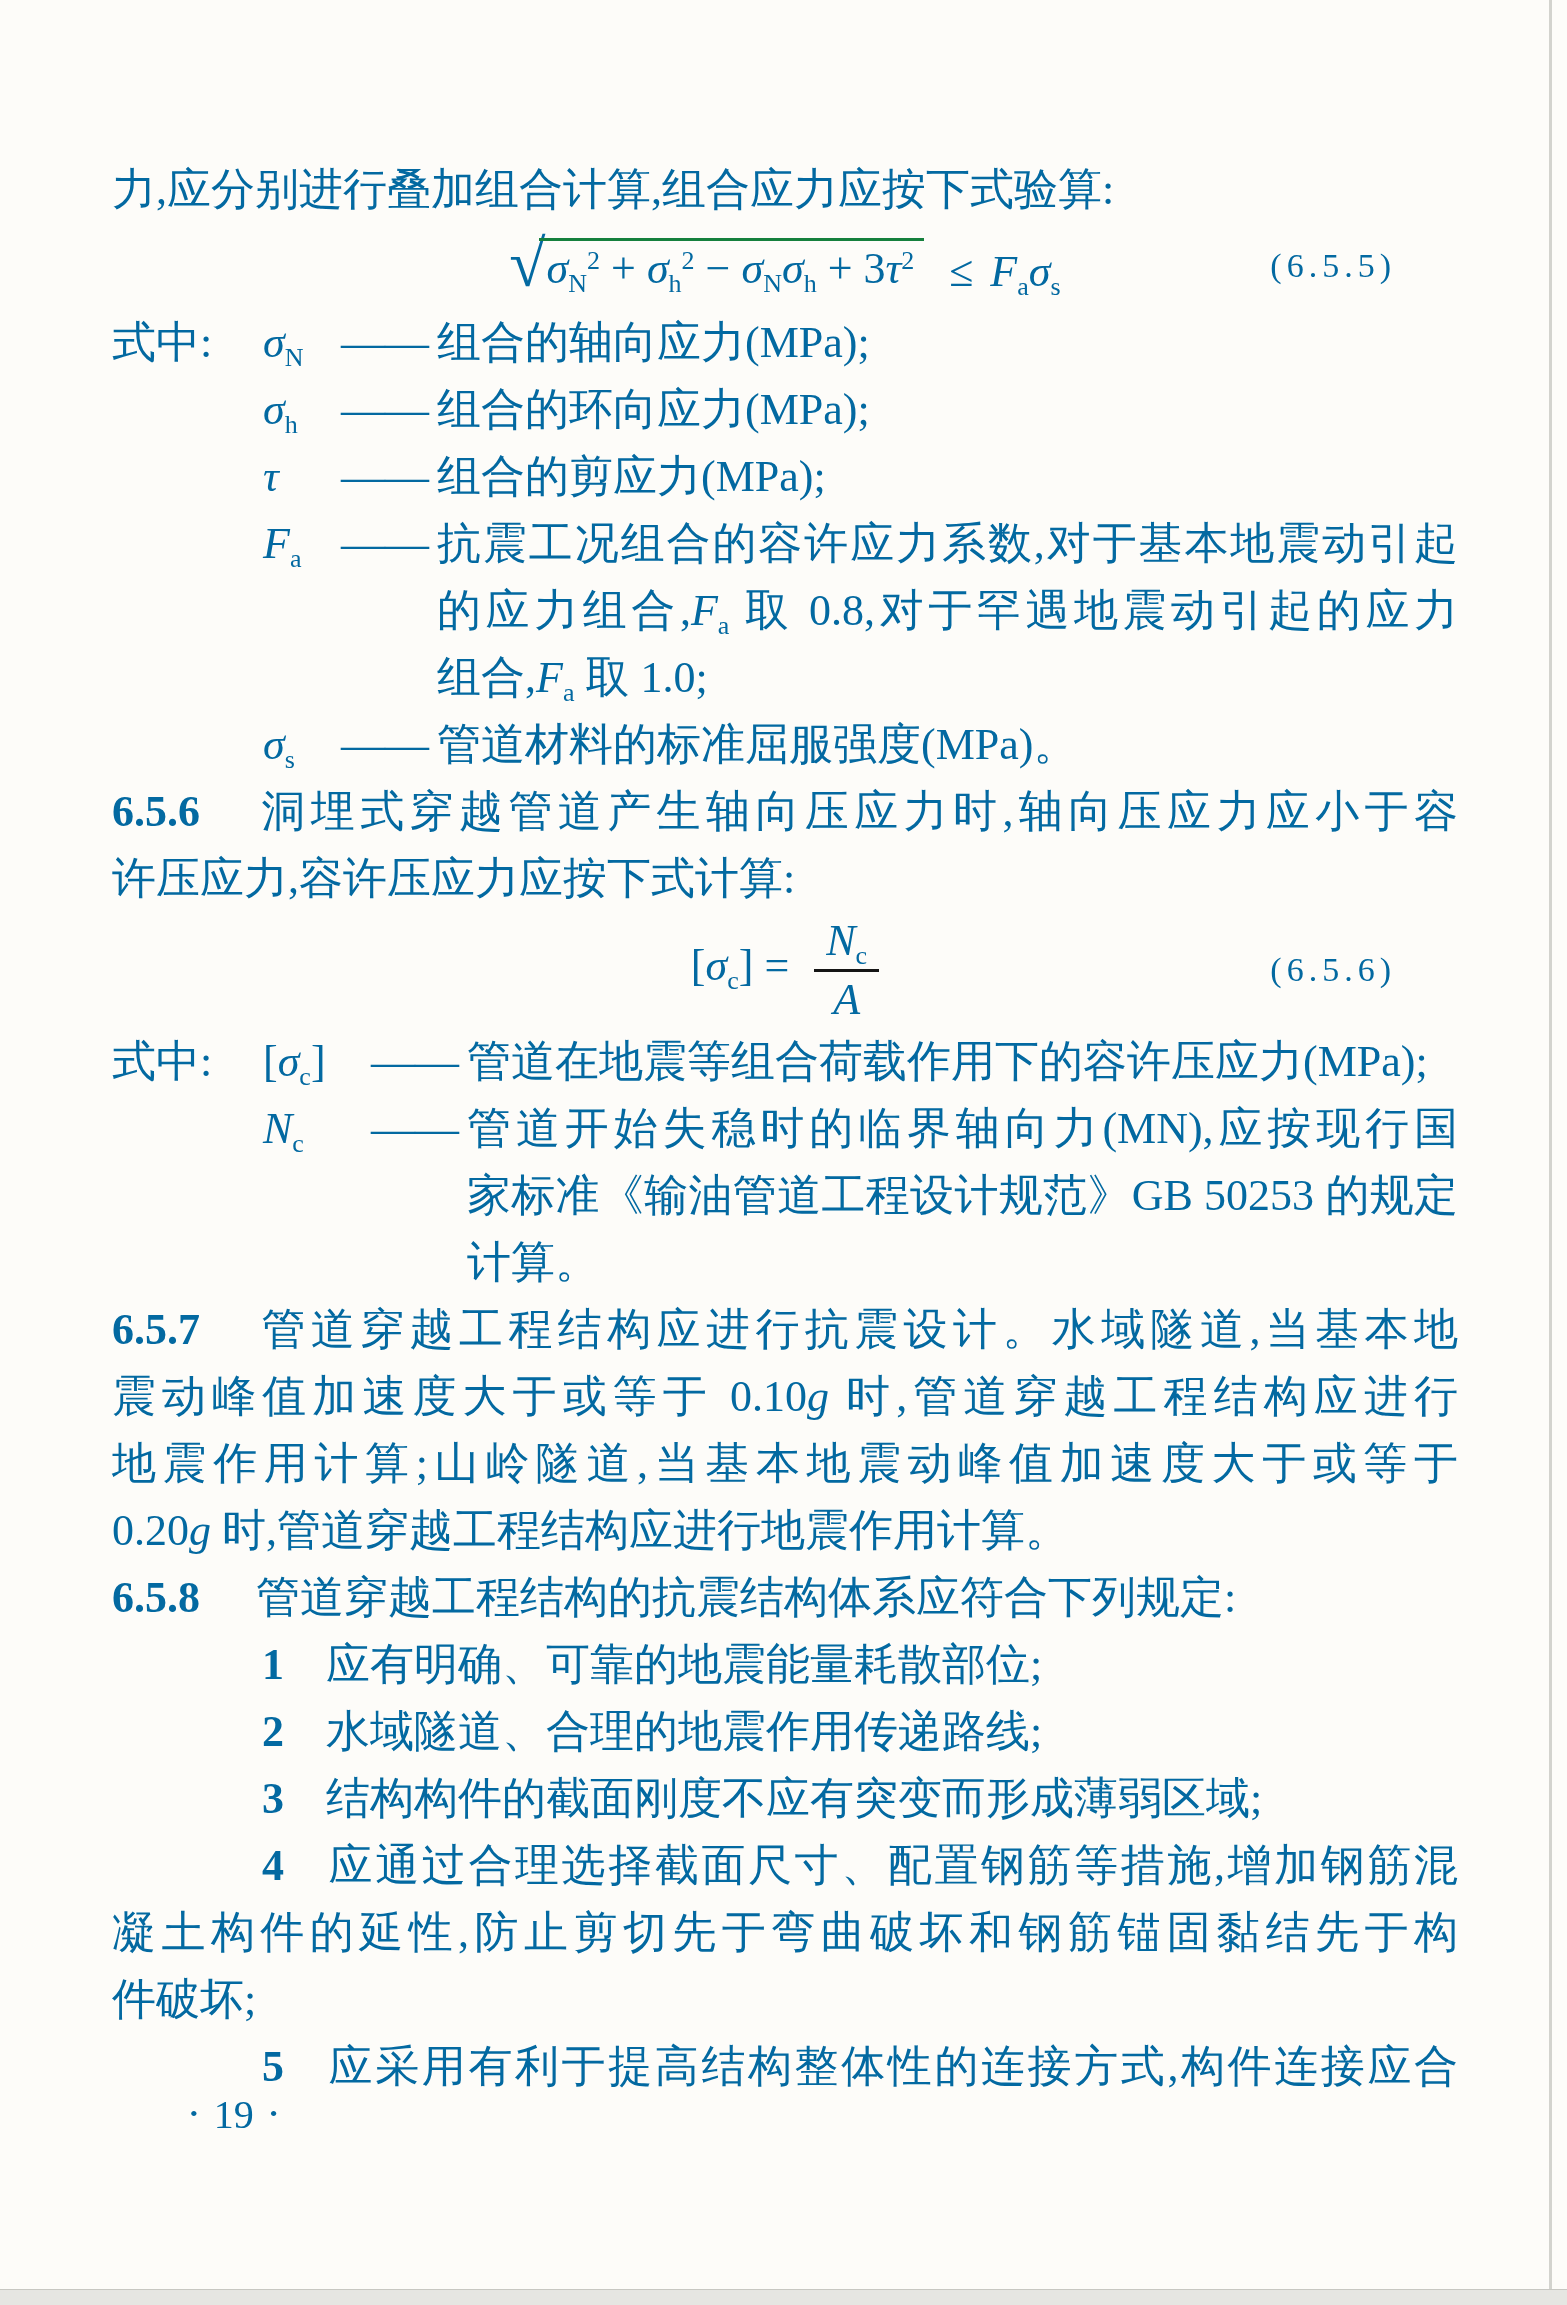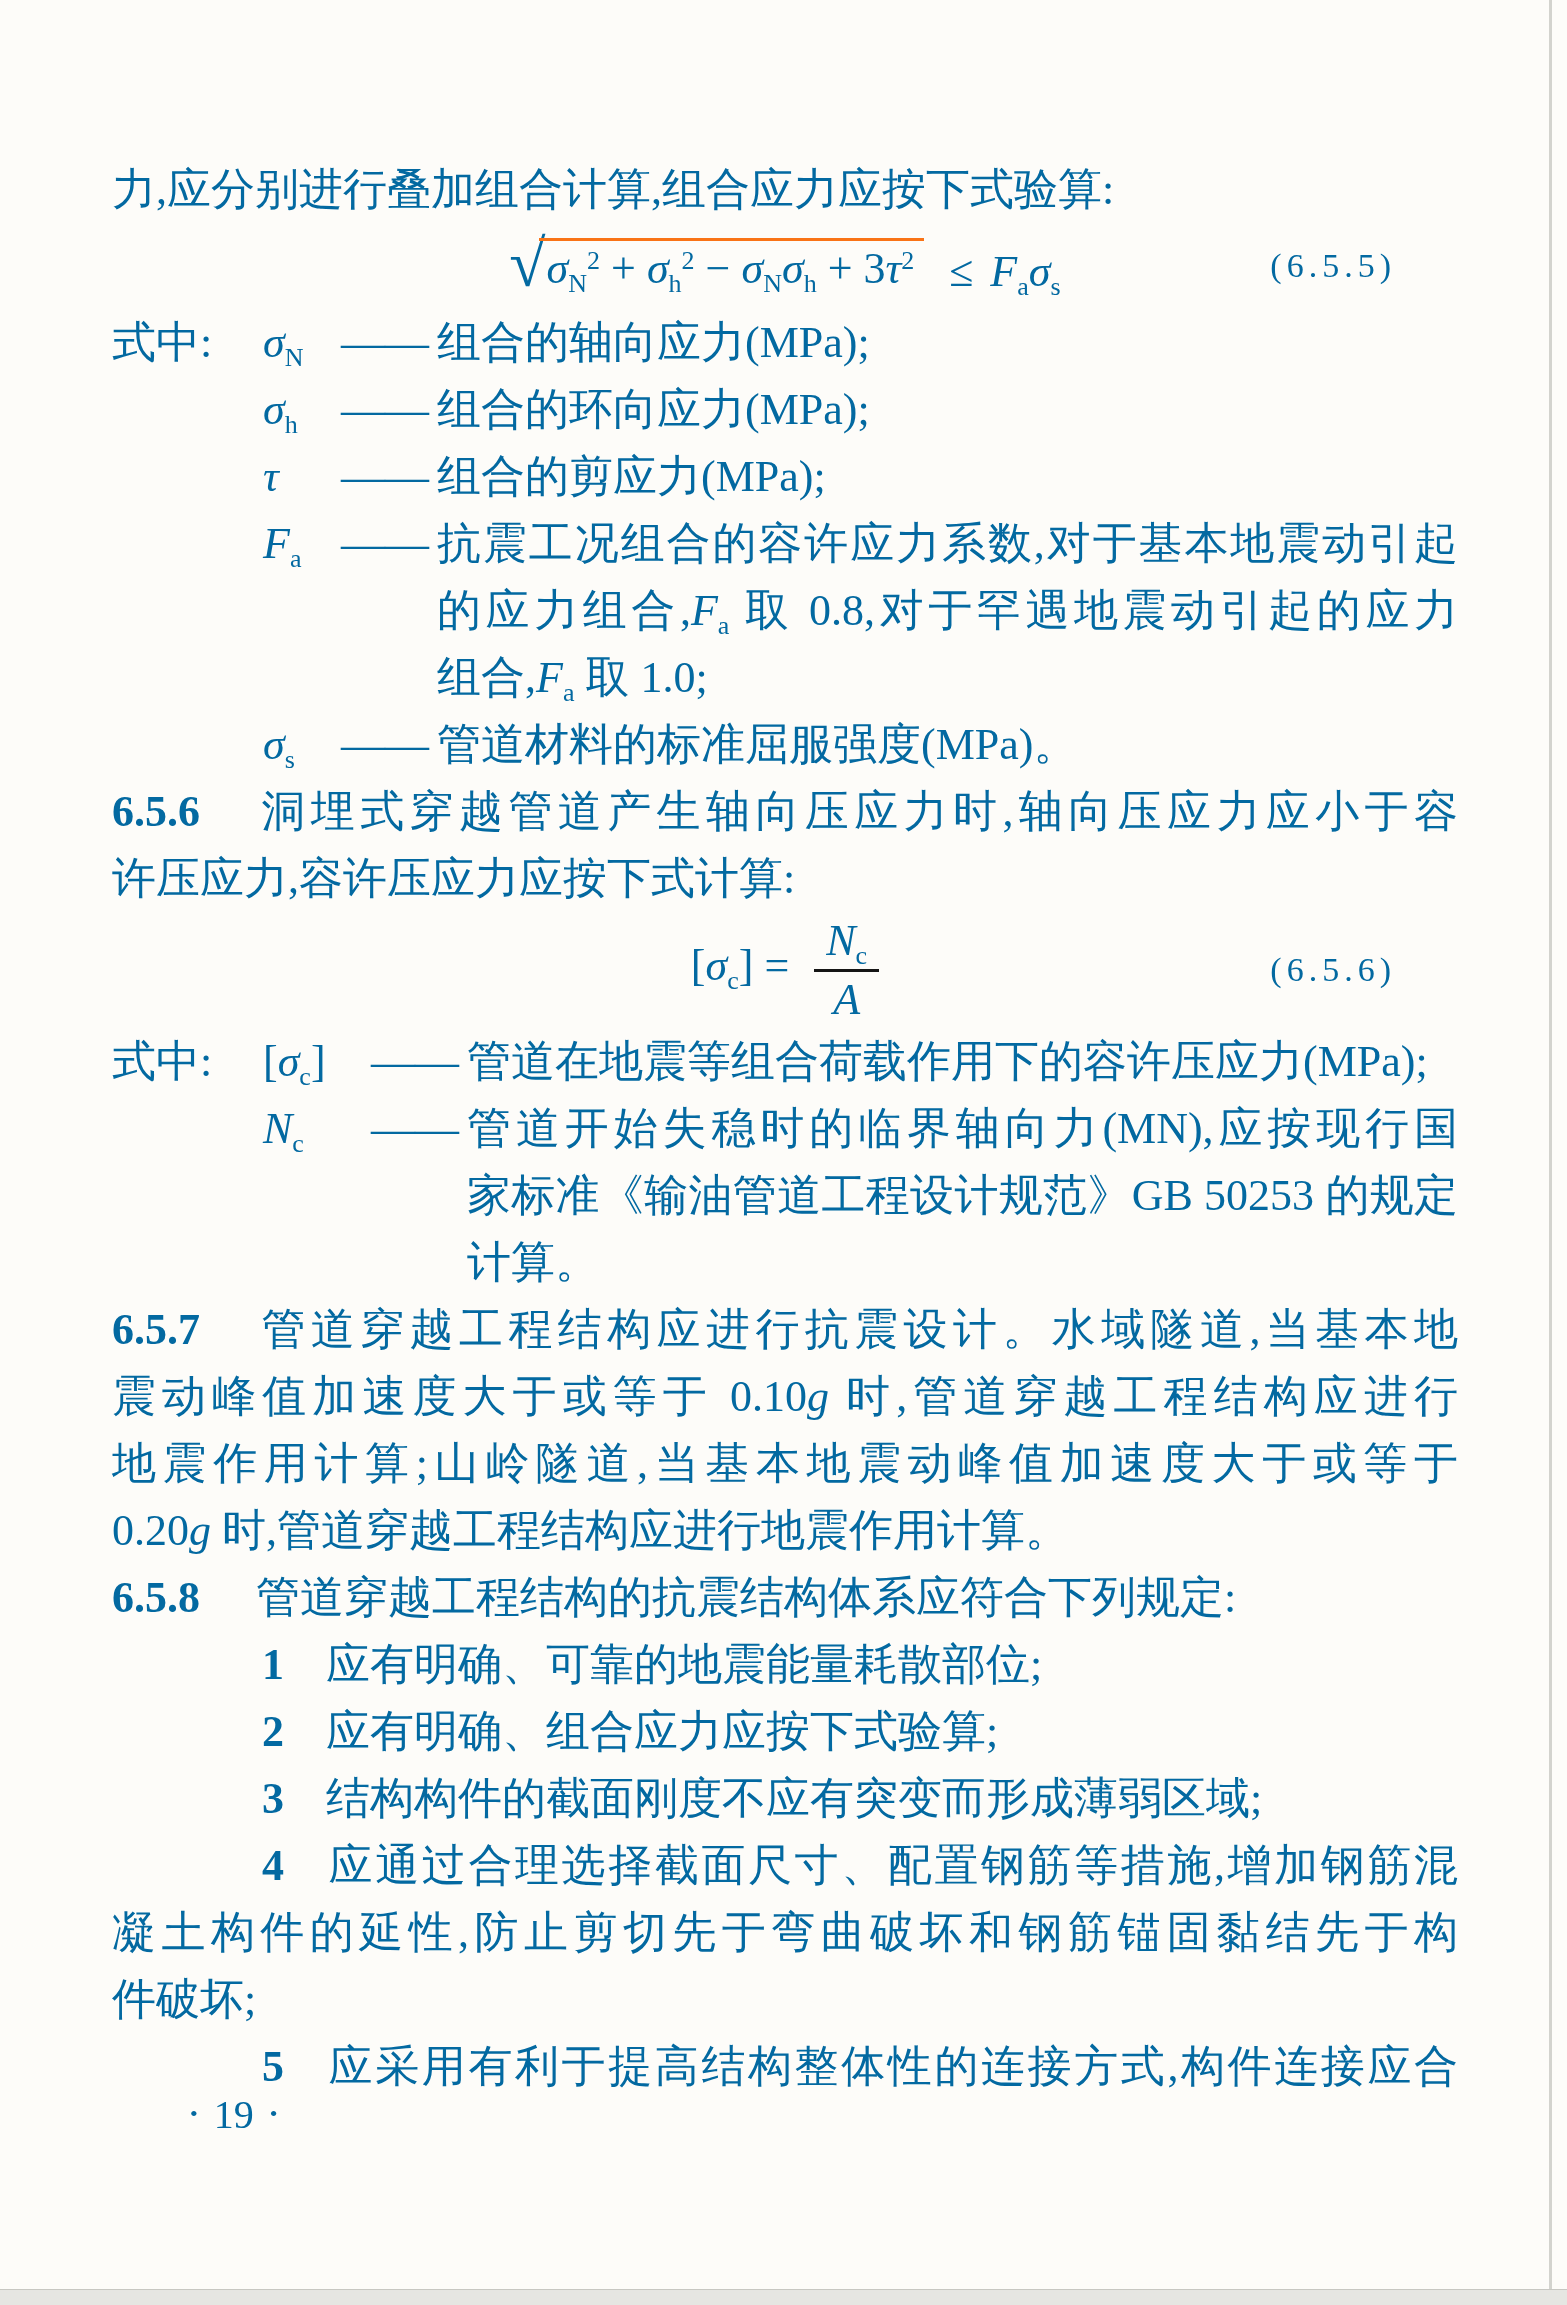--- a/index.html
+++ b/index.html
@@ -18,21 +18,21 @@
   .inum{margin-left:150px;margin-right:42px;}
   
   .formula-row{position:relative;display:flex;align-items:center;justify-content:center;}
   .f655{height:86px;}
   .f656{height:116px;}
   .eq-num{position:absolute;right:62px;top:50%;transform:translateY(-50%);
           font-size:34px;letter-spacing:5px;line-height:1;font-family:Liberation Serif, serif;}
   .math{font-size:44px;line-height:1;white-space:nowrap;}
   .sqrt{display:inline-flex;align-items:flex-start;}
   .rad{font-size:66px;line-height:52px;margin-right:-7px;}
-  .radicand{border-top:3px solid #f97316;padding:6px 10px 0 8px;}
+  .radicand{border-top:3px solid #15803d;padding:6px 10px 0 8px;}
   .rel{margin:0 6px 0 14px;}
   .frac{display:inline-flex;flex-direction:column;text-align:center;vertical-align:middle;margin-left:14px;}
   .frac .num{border-bottom:3px solid #151515;padding:0 12px 6px;}
   .frac .den{padding-top:6px;}
   
   .def-row{display:flex;align-items:flex-start;gap:8px;}
   .def-prefix{flex:none;width:143px;}
   .def-term{flex:none;text-align:left;}
   .t655{width:70px;}
   .t656{width:100px;}
@@ -152,21 +152,21 @@
       <div class="ln j">地震作用计算;山岭隧道,当基本地震动峰值加速度大于或等于</div>
       <div class="ln">0.20<i>g</i> 时,管道穿越工程结构应进行地震作用计算。</div>
     </div>
 
     <div>
       <div class="ln"><b class="secnum">6.5.8</b><span>管道穿越工程结构的抗震结构体系应符合下列规定:</span></div>
     </div>
 
     <div>
       <div class="ln"><b class="inum">1</b><span>应有明确、可靠的地震能量耗散部位;</span></div>
-      <div class="ln"><b class="inum">2</b><span>应有明确、组合应力应按下式验算;</span></div>
+      <div class="ln"><b class="inum">2</b><span>水域隧道、合理的地震作用传递路线;</span></div>
       <div class="ln"><b class="inum">3</b><span>结构构件的截面刚度不应有突变而形成薄弱区域;</span></div>
       <div>
         <div class="ln j"><b class="inum">4</b><span>应通过合理选择截面尺寸、配置钢筋等措施,增加钢筋混</span></div>
         <div class="ln j">凝土构件的延性,防止剪切先于弯曲破坏和钢筋锚固黏结先于构</div>
         <div class="ln">件破坏;</div>
       </div>
       <div class="ln j"><b class="inum">5</b><span>应采用有利于提高结构整体性的连接方式,构件连接应合</span></div>
     </div>
 
   </div>

